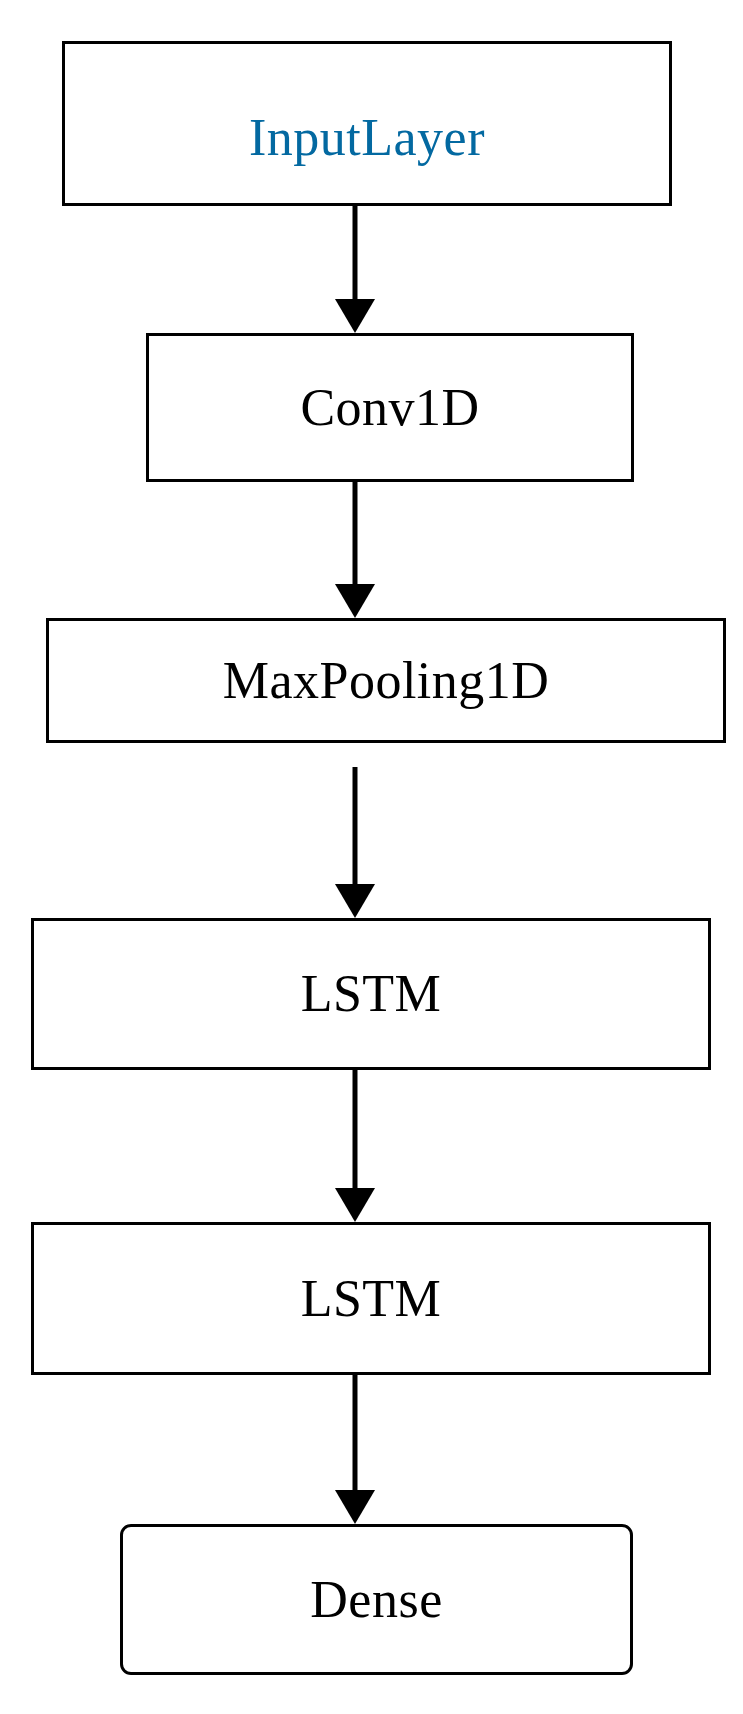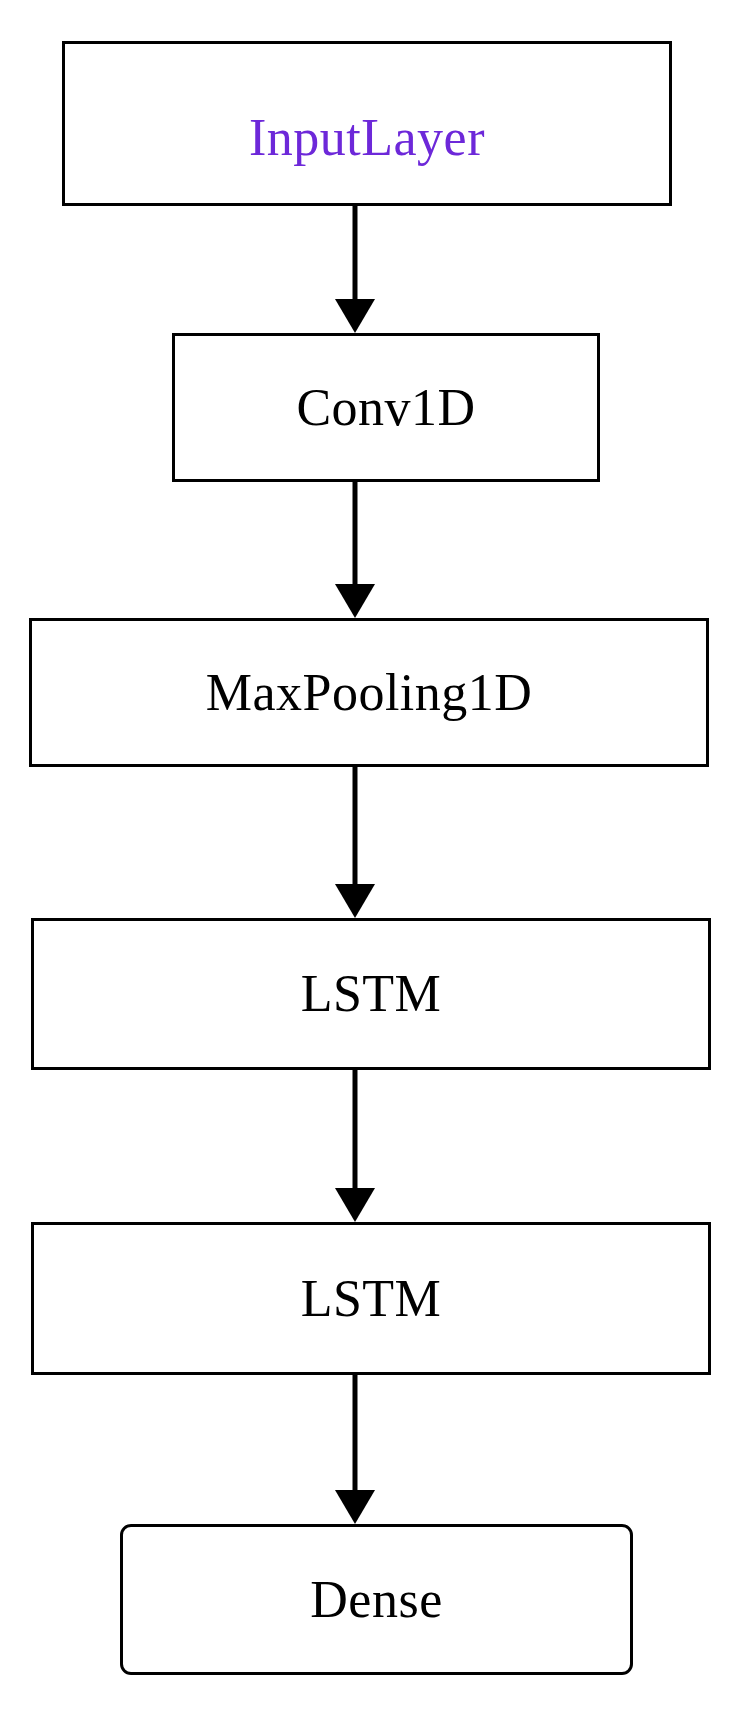--- a/index.html
+++ b/index.html
@@ -71,26 +71,26 @@
         <polygon points="0,118 40,118 20,152" fill="#000000"></polygon>
       </svg>
     </div>
     <div class="edge" style="left: 335px; top: 1375px; width: 40px; height: 149px;">
       <svg width="40" height="149" viewBox="0 0 40 149">
         <line x1="20" y1="0" x2="20" y2="121" stroke="#000000" stroke-width="5"></line>
         <polygon points="0,115 40,115 20,149" fill="#000000"></polygon>
       </svg>
     </div>
     <div class="node" style="left: 62px; top: 41px; width: 610px; height: 165px; border-color: rgb(0, 0, 0);">
-      <span class="node-label" style="color: #6d28d9; margin-top: 28px;">InputLayer</span>
+      <span class="node-label" style="color: #0369a1; margin-top: 28px;">InputLayer</span>
     </div>
-    <div class="node" style="left: 172px; top: 333px; width: 428px; height: 149px; border-color: rgb(0, 0, 0);">
+    <div class="node" style="left: 146px; top: 333px; width: 488px; height: 149px; border-color: rgb(0, 0, 0);">
       <span class="node-label" style="color: rgb(0, 0, 0);">Conv1D</span>
     </div>
-    <div class="node" style="left: 29px; top: 618px; width: 680px; height: 149px; border-color: rgb(0, 0, 0);">
+    <div class="node" style="left: 46px; top: 618px; width: 680px; height: 125px; border-color: rgb(0, 0, 0);">
       <span class="node-label" style="color: rgb(0, 0, 0);">MaxPooling1D</span>
     </div>
     <div class="node" style="left: 31px; top: 918px; width: 680px; height: 152px; border-color: rgb(0, 0, 0);">
       <span class="node-label" style="color: rgb(0, 0, 0);">LSTM</span>
     </div>
     <div class="node" style="left: 31px; top: 1222px; width: 680px; height: 153px; border-color: rgb(0, 0, 0);">
       <span class="node-label" style="color: rgb(0, 0, 0);">LSTM</span>
     </div>
     <div class="node" style="left: 120px; top: 1524px; width: 513px; height: 151px; border-color: rgb(0, 0, 0); border-radius: 11px;">
       <span class="node-label" style="color: rgb(0, 0, 0);">Dense</span>

